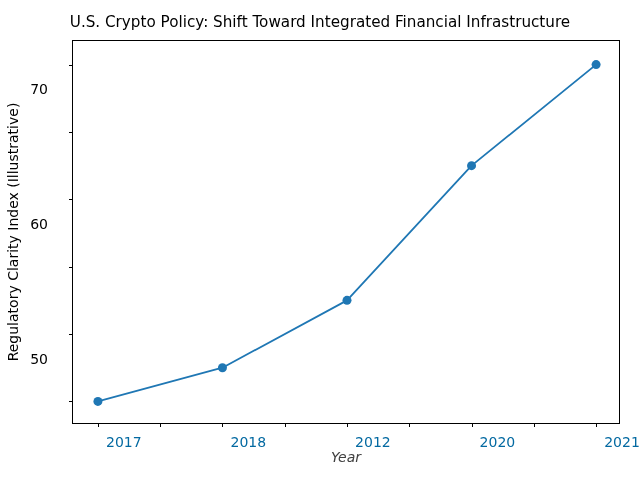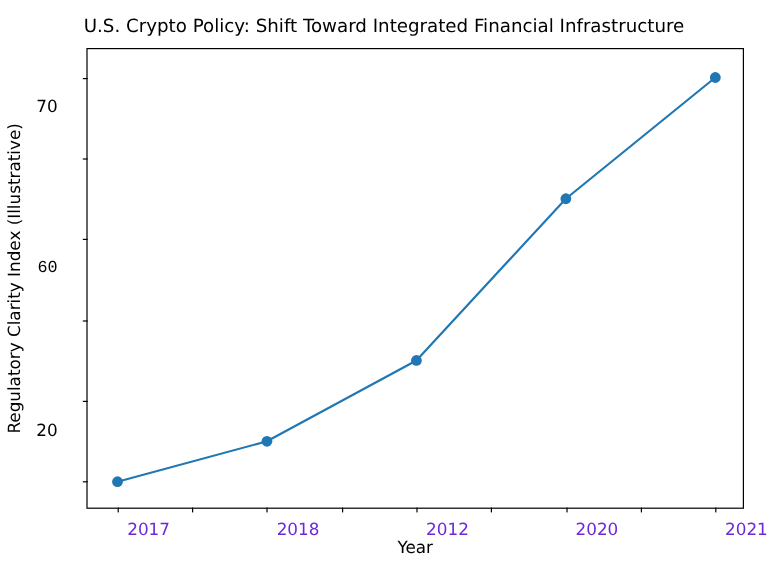--- a/index.html
+++ b/index.html
@@ -93,31 +93,32 @@
     width: 0;
     border-left: 1.1px solid #000000;
   }
   .xtick-label {
     position: absolute;
     top: calc(100% + 8px);
     transform: translateX(-50%);
     font-size: 14px;
     line-height: 14px;
     white-space: nowrap;
-    color: #6d28d9;
+    color: #0369a1;
   }
   #xlabel {
     position: absolute;
     left: 72px;
     top: 450px;
     width: 548px;
     text-align: center;
     font-size: 14px;
     line-height: 14px;
-    color: #000000;
+    color: #404040;
+    font-style: italic;
   }
 </style>
 </head>
 <body>
 
 <div id="figure">
 
   <div id="chart-title">U.S. Crypto Policy: Shift Toward Integrated Financial Infrastructure</div>
 
   <div id="ylabel">Regulatory Clarity Index (Illustrative)</div>
@@ -134,24 +135,24 @@
             <circle cx="523.09" cy="23.58" r="4.5" fill="#1f77b4"></circle>
           </g>
       </svg>
     </div>
 
     <div id="ytick-group">
         <div class="ytick-mark" style="top: 360.421px;"></div>
         <div class="ytick-mark" style="top: 293.053px;"></div>
         <div class="ytick-mark" style="top: 225.684px;"></div>
         <div class="ytick-mark" style="top: 158.316px;">
-          <div class="ytick-label" style="top: 158.316px;">20</div>
+          <div class="ytick-label" style="top: 158.316px;">50</div>
         </div>
         <div class="ytick-mark" style="top: 90.9474px;">
-          <div class="ytick-label" style="top: 90.9474px; font-family: Liberation Mono, monospace;">60</div>
+          <div class="ytick-label" style="top: 90.9474px;">60</div>
         </div>
         <div class="ytick-mark" style="top: 23.5789px;">
           <div class="ytick-label" style="top: 23.5789px;">70</div>
         </div>
       </div>
     <div id="xtick-group">
         <div class="xtick-mark" style="left: 24.9091px;">
           <div class="xtick-label" style="left: 24.9091px;">2017</div>
         </div>
         <div class="xtick-mark" style="left: 87.1818px;">

